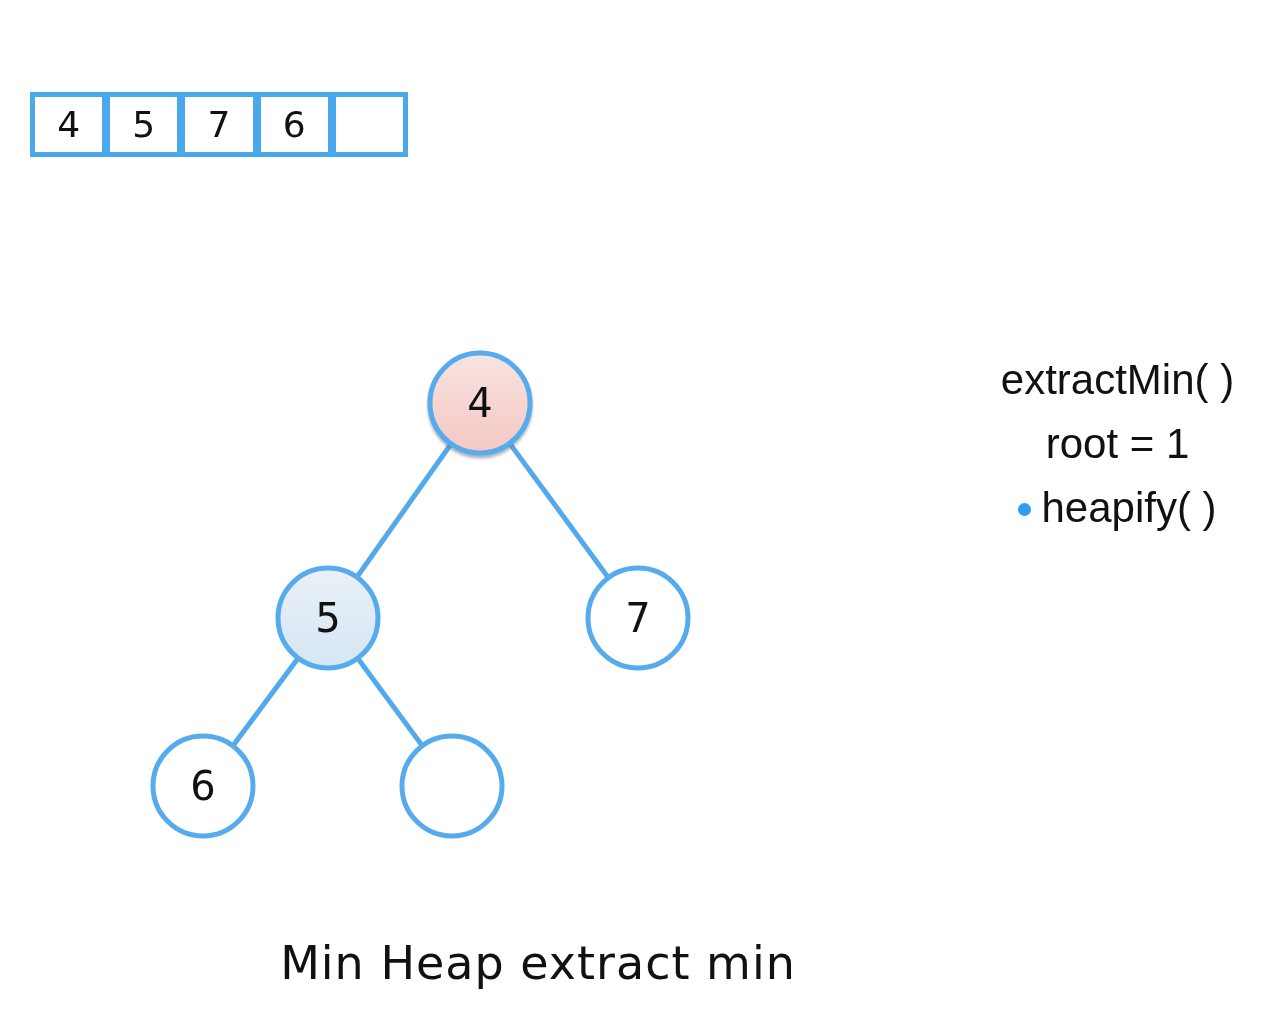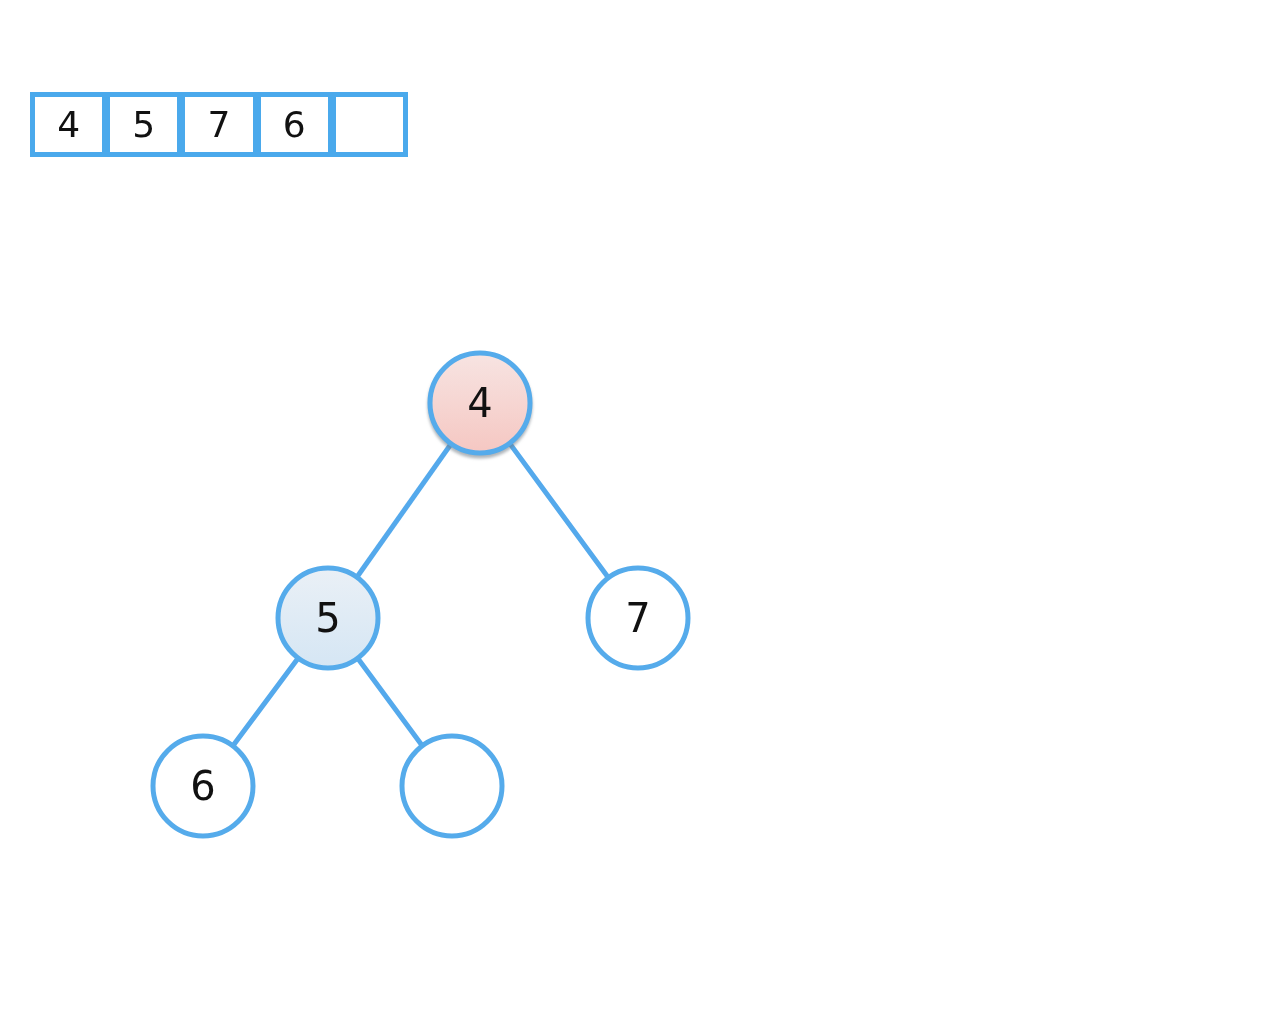--- a/index.html
+++ b/index.html
@@ -151,15 +151,23 @@
       <circle class="node-circle plain" cx="203" cy="786" r="50"></circle>
       <text class="node-label" x="203" y="800">6</text>
     </g>
 
     <g>
       <circle class="node-circle plain" cx="452" cy="786" r="50"></circle>
       <text class="node-label" x="452" y="800"></text>
     </g>
   </svg>
 
+  <div class="side-notes">
+    <div class="note-line">extractMin( )</div>
+    <div class="note-line">root = 1</div>
+    <div class="note-line">
+      <span class="bullet-dot"></span><span>heapify( )</span>
+    </div>
+  </div>
 
+  <div class="caption">Min Heap extract min</div>
 
 </div>
 
 </body></html>

